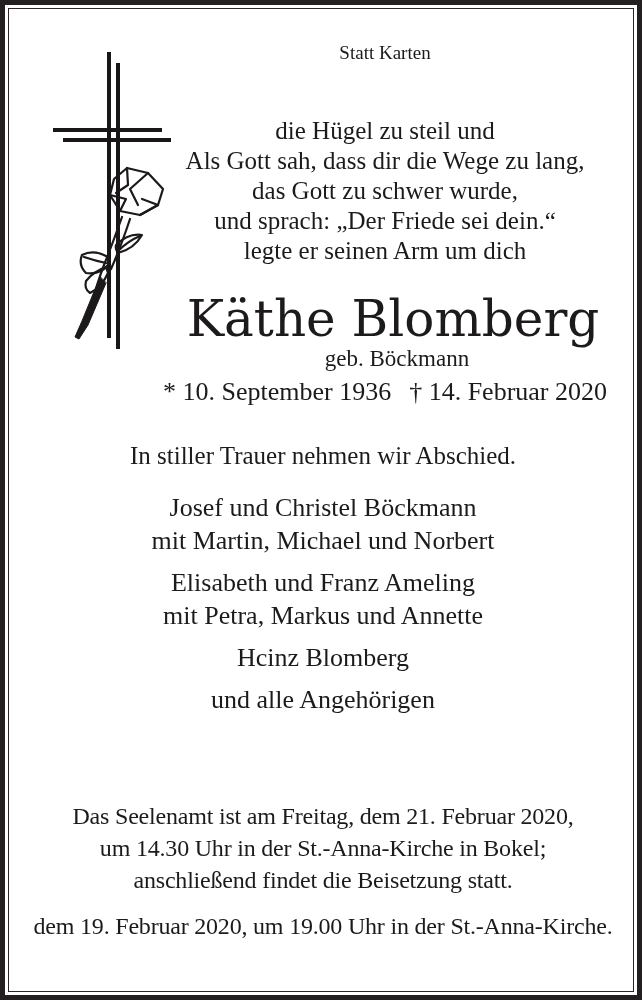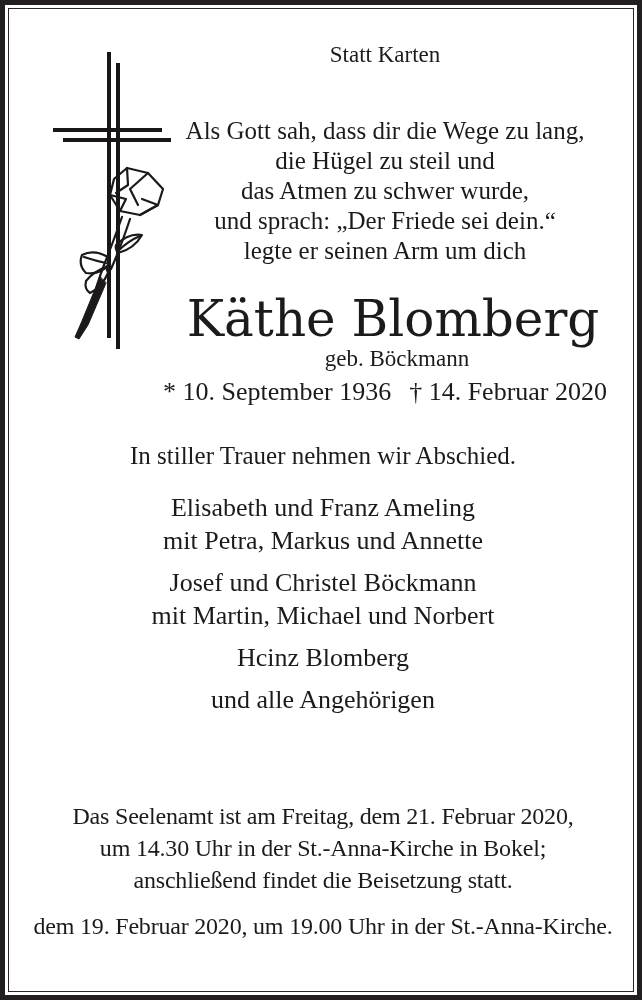--- a/index.html
+++ b/index.html
@@ -6,21 +6,21 @@
   .page{
     position:relative;width:642px;height:1000px;background:#ffffff;
     font-family:"Liberation Serif","DejaVu Serif",serif;color:#1d1a1b;
     overflow:hidden;
   }
   .outer-frame{position:absolute;inset:0;border:5px solid #231f20;pointer-events:none;}
   .inner-rule{position:absolute;inset:8px;border:1px solid #2b2728;pointer-events:none;}
 
   .abs{position:absolute;text-align:center;white-space:nowrap;}
 
-  .statt   {left:136px;top:42px; width:498px;font-size:23px;}
+  .statt   {left:136px;top:42px; width:498px;font-size:19px;}
   .poem    {left:136px;top:116px;width:498px;font-size:25px;line-height:30px;}
   .title   {left:136px;top:281px;width:498px;font-size:50px;line-height:60px;
             font-family:"DejaVu Serif","Liberation Serif",serif;font-weight:normal;margin:8px;}
   .maiden  {left:148px;top:346px;width:498px;font-size:23px;}
   .dates   {left:136px;top:377px;width:498px;font-size:26px;}
   .dates .died{margin-left:18px;}
   .farewell{left:18px;top:442px;width:610px;font-size:25px;}
   .mourners{left:18px;top:491px;width:610px;font-size:26px;line-height:33px;}
   .mourners .group + .group{margin-top:9px;}
   .address {left:18px;top:756px;width:610px;font-size:25px;}
@@ -65,44 +65,44 @@
       <path d="M46,80 Q58,68 72,70 Q64,84 48,88 Q45,84 46,80 Z"></path>
       <path d="M48,86 Q58,76 70,71"></path>
       <path d="M38,92 Q24,84 12,90 Q8,100 16,108 Q30,110 38,100 Z"></path>
       <path d="M36,102 Q24,106 16,116 Q14,124 20,128 Q32,122 38,108 Z"></path>
       <path d="M14,92 Q26,96 36,98"></path>
       <path class="fill" d="M30,112 L12,156 L5,172 L9,174 L18,160 L36,118 Z"></path>
     </svg>
   </div>
 
   <div class="abs poem">
+    <div>die Hügel zu steil und</div>
     <div>Als Gott sah, dass dir die Wege zu lang,</div>
-    <div>die Hügel zu steil und</div>
-    <div>das Atmen zu schwer wurde,</div>
+    <div>das Gott zu schwer wurde,</div>
     <div>und sprach: „Der Friede sei dein.“</div>
     <div>legte er seinen Arm um dich</div>
   </div>
 
   <h1 class="abs title">Käthe Blomberg</h1>
   <div class="abs maiden">geb. Böckmann</div>
 
   <div class="abs dates">
     <span class="born">* 10. September 1936</span><span class="died">† 14. Februar 2020</span>
   </div>
 
   <div class="abs farewell">In stiller Trauer nehmen wir Abschied.</div>
 
   <div class="abs mourners">
     <div class="group">
+      <div>Josef und Christel Böckmann</div>
+      <div>mit Martin, Michael und Norbert</div>
+    </div>
+    <div class="group">
       <div>Elisabeth und Franz Ameling</div>
       <div>mit Petra, Markus und Annette</div>
-    </div>
-    <div class="group">
-      <div>Josef und Christel Böckmann</div>
-      <div>mit Martin, Michael und Norbert</div>
     </div>
     <div class="group">
       <div>Hcinz Blomberg</div>
     </div>
     <div class="group">
       <div>und alle Angehörigen</div>
     </div>
   </div>
 
 

